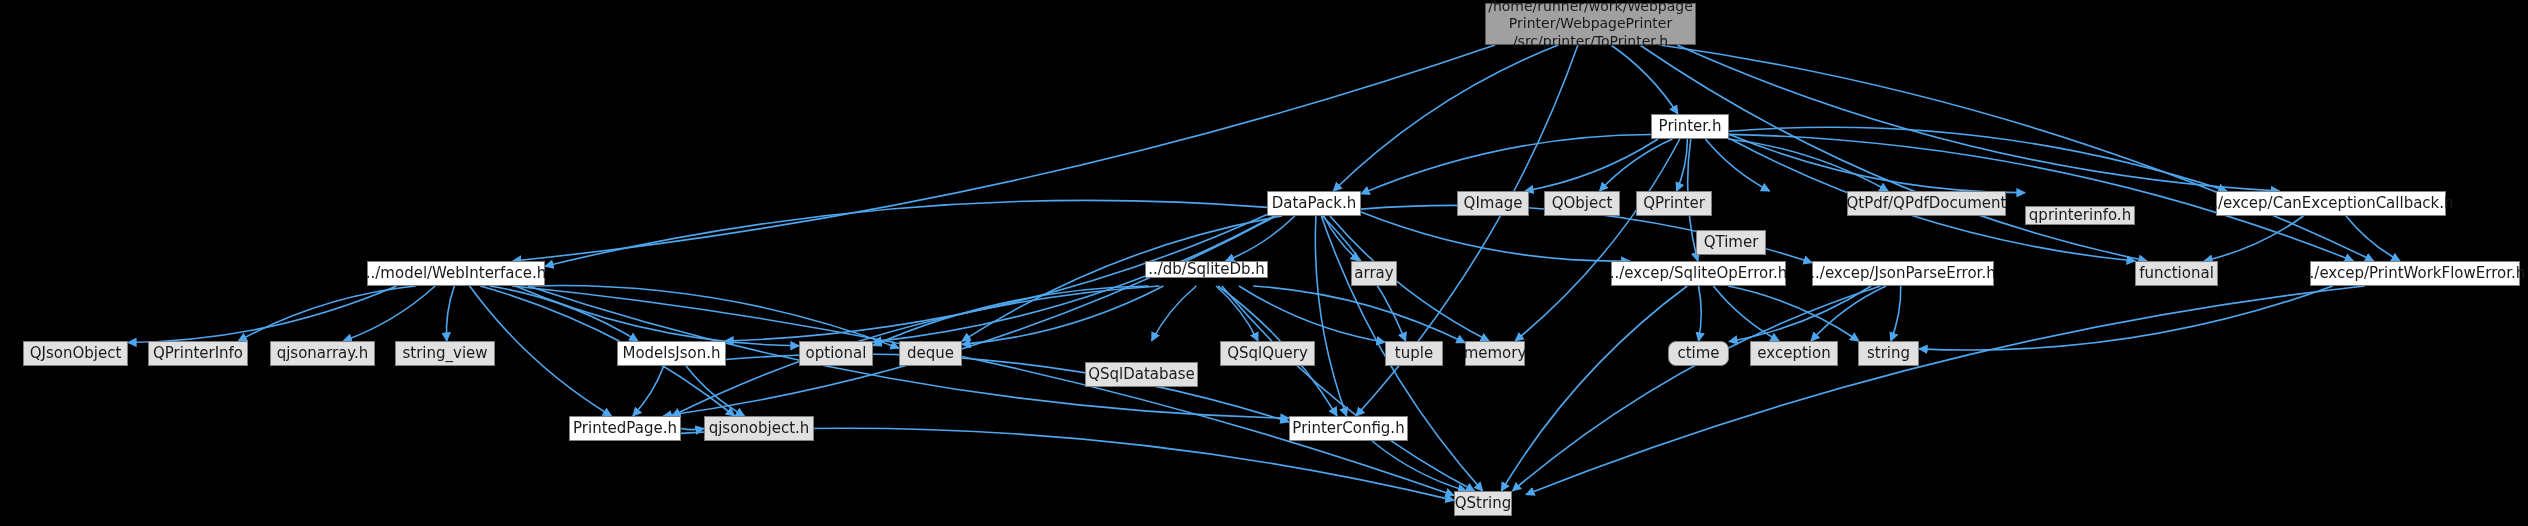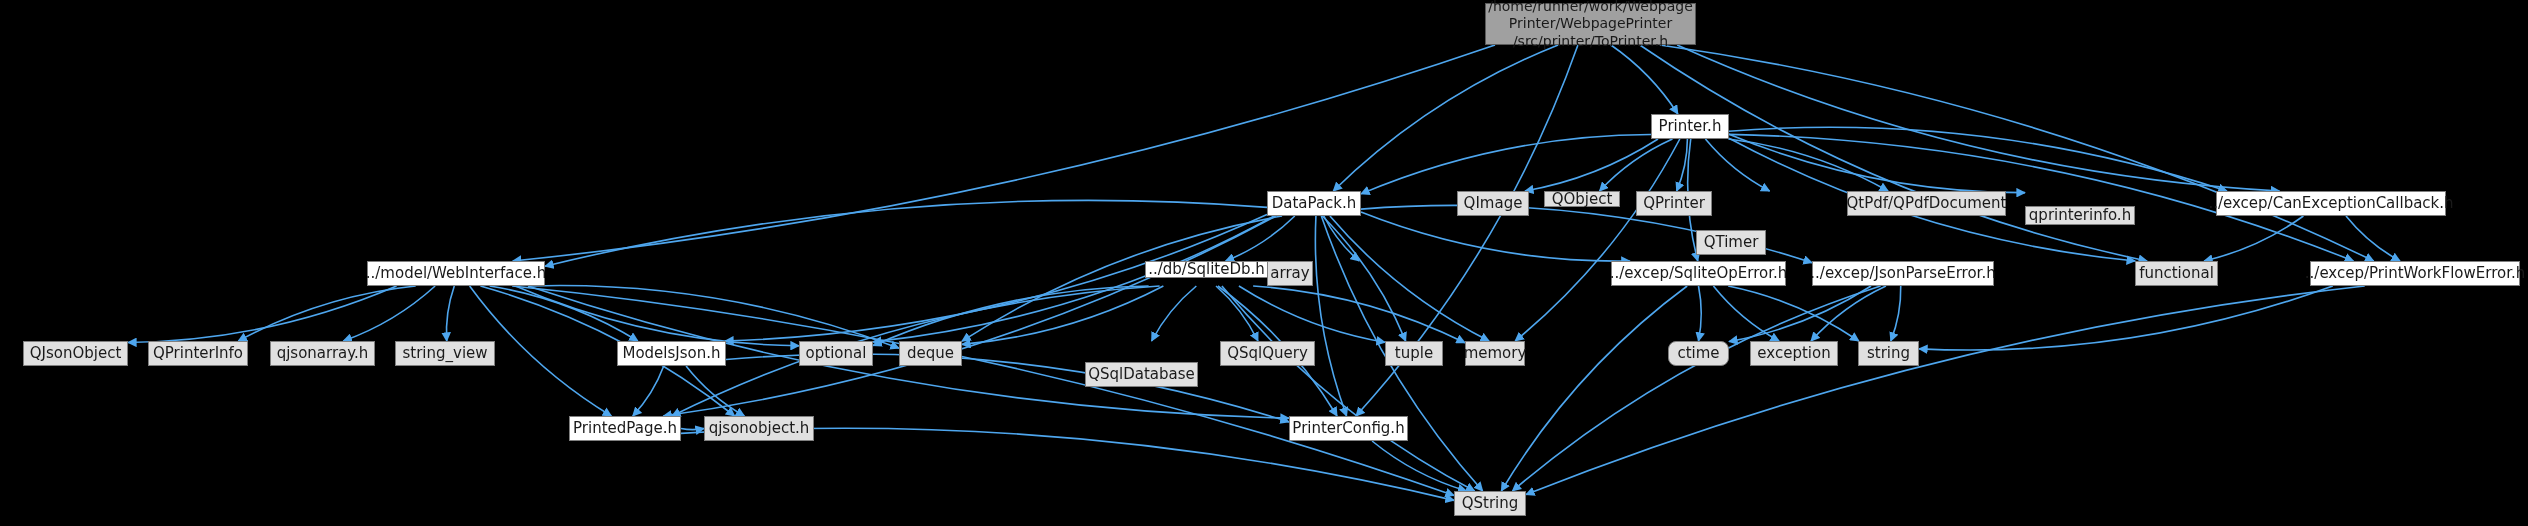--- a/index.html
+++ b/index.html
@@ -97,29 +97,29 @@
         <path d="M 2364.728260869565 286 Q 1931.3686636330233 333.98820783898793 1526 494.5486486486486" fill="none" stroke="#4ea6ee" stroke-width="1.6" marker-end="url(#arrow)"></path>
       </g>
   </svg>
   <div id="node-layer">
       <div class="node root" style="left: 1485px; top: 3px; width: 211px; height: 42px; font-size: 14px;">/home/runner/work/Webpage
 Printer/WebpagePrinter
 /src/printer/ToPrinter.h</div>
       <div class="node hdr" style="left: 1651px; top: 114px; width: 78px; height: 25px;">Printer.h</div>
       <div class="node hdr" style="left: 1267px; top: 191px; width: 94px; height: 25px;">DataPack.h</div>
       <div class="node sys" style="left: 1457px; top: 191px; width: 72px; height: 25px;">QImage</div>
-      <div class="node sys" style="left: 1544px; top: 191px; width: 76px; height: 16px;">QObject</div>
+      <div class="node sys" style="left: 1544px; top: 191px; width: 76px; height: 25px;">QObject</div>
       <div class="node sys" style="left: 1636px; top: 191px; width: 76px; height: 25px;">QPrinter</div>
       <div class="node sys" style="left: 1696px; top: 191px; width: 70px; height: 25px; margin-top: 39px;">QTimer</div>
       <div class="node sys" style="left: 1847px; top: 191px; width: 159px; height: 25px;">QtPdf/QPdfDocument</div>
       <div class="node sys" style="left: 2025px; top: 206px; width: 110px; height: 19px;">qprinterinfo.h</div>
       <div class="node hdr" style="left: 2216px; top: 191px; width: 230px; height: 25px;">../excep/CanExceptionCallback.h</div>
       <div class="node hdr" style="left: 367px; top: 261px; width: 178px; height: 25px;">../model/WebInterface.h</div>
       <div class="node hdr" style="left: 1145px; top: 261px; width: 123px; height: 17px; text-align: center;">../db/SqliteDb.h</div>
-      <div class="node sys" style="left: 1267px; top: 261px; width: 42px; height: 25px;">array</div>
+      <div class="node sys" style="left: 1351px; top: 261px; width: 42px; height: 25px;">array</div>
       <div class="node hdr" style="left: 1611px; top: 261px; width: 175px; height: 25px;">../excep/SqliteOpError.h</div>
       <div class="node hdr" style="left: 1812px; top: 261px; width: 182px; height: 25px;">../excep/JsonParseError.h</div>
       <div class="node sys" style="left: 2135px; top: 261px; width: 83px; height: 25px;">functional</div>
       <div class="node hdr" style="left: 2310px; top: 261px; width: 210px; height: 25px;">../excep/PrintWorkFlowError.h</div>
       <div class="node sys" style="left: 23px; top: 341px; width: 105px; height: 25px;">QJsonObject</div>
       <div class="node sys" style="left: 148px; top: 341px; width: 100px; height: 25px;">QPrinterInfo</div>
       <div class="node sys" style="left: 270px; top: 341px; width: 105px; height: 25px;">qjsonarray.h</div>
       <div class="node sys" style="left: 395px; top: 341px; width: 100px; height: 25px;">string_view</div>
       <div class="node hdr" style="left: 617px; top: 341px; width: 109px; height: 25px;">ModelsJson.h</div>
       <div class="node sys" style="left: 799px; top: 341px; width: 74px; height: 25px;">optional</div>
@@ -127,15 +127,15 @@
       <div class="node sys" style="left: 1085px; top: 341px; width: 113px; height: 25px; margin-top: 21px;">QSqlDatabase</div>
       <div class="node sys" style="left: 1220px; top: 341px; width: 95px; height: 25px;">QSqlQuery</div>
       <div class="node sys" style="left: 1385px; top: 341px; width: 58px; height: 25px;">tuple</div>
       <div class="node sys" style="left: 1465px; top: 341px; width: 60px; height: 25px;">memory</div>
       <div class="node sys" style="left: 1668px; top: 341px; width: 61px; height: 25px; border-radius: 8px;">ctime</div>
       <div class="node sys" style="left: 1750px; top: 341px; width: 88px; height: 25px;">exception</div>
       <div class="node sys" style="left: 1858px; top: 341px; width: 61px; height: 25px;">string</div>
       <div class="node hdr" style="left: 569px; top: 416px; width: 112px; height: 25px;">PrintedPage.h</div>
       <div class="node sys" style="left: 704px; top: 416px; width: 110px; height: 25px;">qjsonobject.h</div>
       <div class="node hdr" style="left: 1289px; top: 416px; width: 119px; height: 25px;">PrinterConfig.h</div>
-      <div class="node sys" style="left: 1454px; top: 491px; width: 72px; height: 25px; text-align: center;">QString</div>
+      <div class="node sys" style="left: 1454px; top: 491px; width: 58px; height: 25px; text-align: center;">QString</div>
     </div>
 </div>
 
 </body></html>

